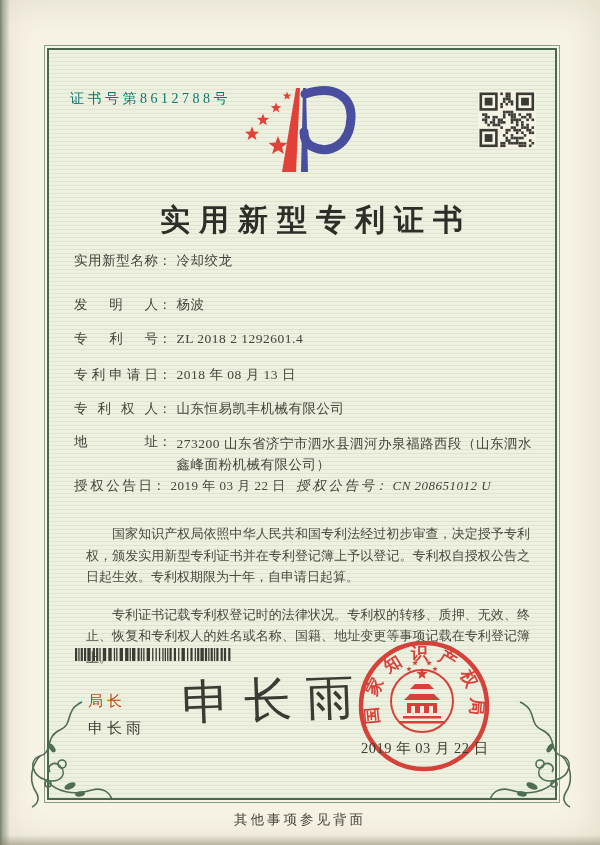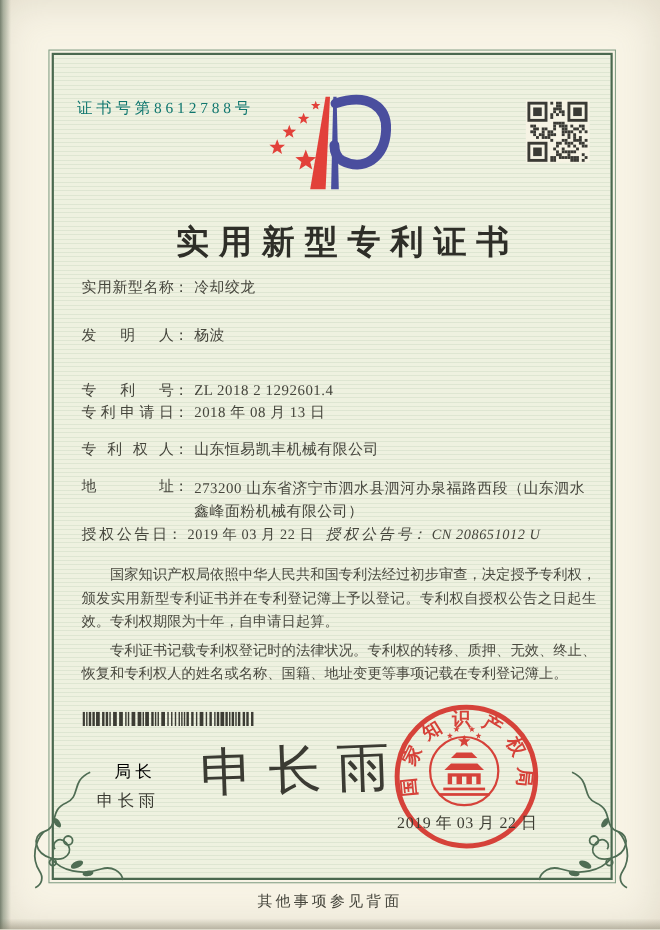--- a/index.html
+++ b/index.html
@@ -23,23 +23,23 @@
   .lbl5{display:inline-block;width:78px;text-align:justify;text-align-last:justify;}
   .colon{margin-right:5px;}
   .val{letter-spacing:.5px;}
   .row-address{white-space:normal;}
   .row-address .val{display:inline-block;width:358px;vertical-align:top;line-height:21px;}
   .row-grant{left:0;width:100%;}
   .grant-g1{position:absolute;left:74px;top:0;white-space:nowrap;}
   .grant-g2{position:absolute;left:296px;top:0;white-space:nowrap;font-style:italic;}
   .paras{position:absolute;left:70px;top:507px;width:476px;font-size:13px;line-height:21.5px;
          color:#4a4a40;text-align:justify;}
-  .paras p{margin:4px;text-indent:2em;}
+  .paras p{margin:16px;text-indent:2em;}
   .barcode{position:absolute;left:75px;top:647px;}
-  .director-title{position:absolute;left:104px;top:692px;font-size:15px;letter-spacing:4px;color:#000000;font-family:"Liberation Sans","DejaVu Sans",sans-serif;}
+  .director-title{position:absolute;left:88px;top:692px;font-size:15px;letter-spacing:4px;color:#c2410c;font-family:"Liberation Sans","DejaVu Sans",sans-serif;}
   .director-name{position:absolute;left:88px;top:719px;font-size:15px;letter-spacing:4px;color:#3c3c34;font-family:"Liberation Sans","DejaVu Sans",sans-serif;}
   .signature{position:absolute;left:182px;top:668px;font-size:48px;letter-spacing:14px;
          color:#3b3b33;transform:rotate(-2deg);font-weight:400;}
   .seal{position:absolute;left:339px;top:621px;opacity:.92;}
   .seal-date{position:absolute;left:361px;top:739px;font-size:14.5px;letter-spacing:.5px;color:#3c3c32;}
   .page-no{position:absolute;left:0;top:777px;width:100%;text-align:center;font-size:13px;
          letter-spacing:2px;color:#45453c;}
   .back-note{position:absolute;left:0;top:811px;width:100%;text-align:center;font-size:13.5px;
          letter-spacing:3px;color:#45453c;}
   .orn{position:absolute;}
@@ -199,21 +199,21 @@
   </div>
 
   <h1 class="title">实用新型专利证书</h1>
 
   <div class="row" style="top:252px">
     <span class="lbl">实用新型名称</span><span class="colon">：</span><span class="val">冷却绞龙</span>
   </div>
   <div class="row" style="top:296px">
     <span class="lbl">发明人</span><span class="colon">：</span><span class="val">杨波</span>
   </div>
-  <div class="row" style="top:346px">
+  <div class="row" style="top:330px">
     <span class="lbl">专利号</span><span class="colon">：</span><span class="val">ZL 2018 2 1292601.4</span>
   </div>
   <div class="row" style="top:366px">
     <span class="lbl">专利申请日</span><span class="colon">：</span><span class="val">2018 年 08 月 13 日</span>
   </div>
   <div class="row" style="top:400px">
     <span class="lbl">专利权人</span><span class="colon">：</span><span class="val">山东恒易凯丰机械有限公司</span>
   </div>
   <div class="row row-address" style="top:433px">
     <span class="lbl">地址</span><span class="colon">：</span><span class="val">273200 山东省济宁市泗水县泗河办泉福路西段（山东泗水鑫峰面粉机械有限公司）</span>

